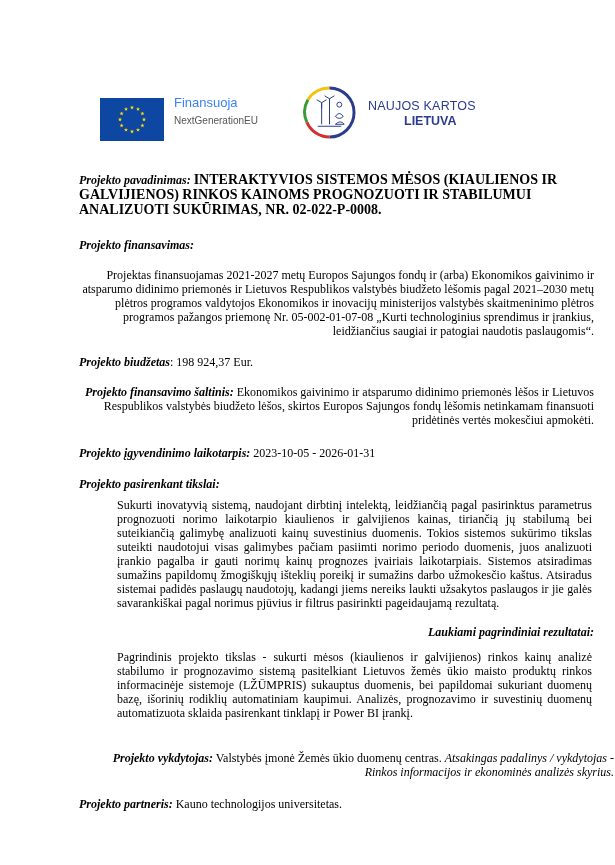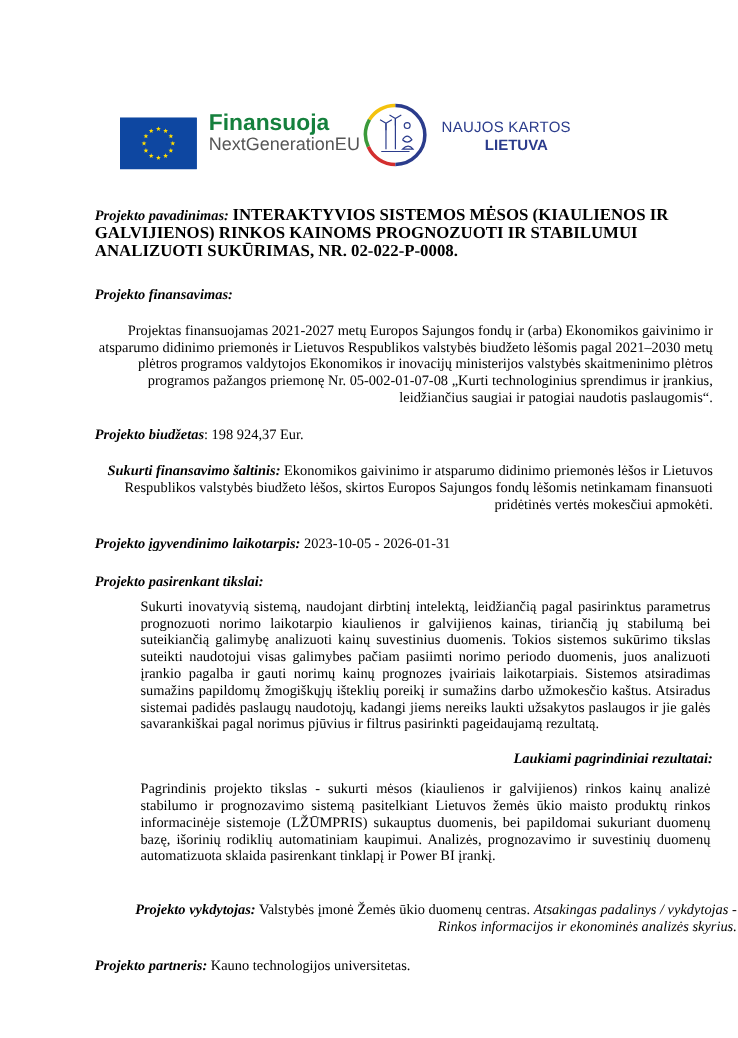--- a/index.html
+++ b/index.html
@@ -2,22 +2,22 @@
 <html><head>
   <meta charset="utf-8">
   <style>
     html, body { margin: 0; padding: 0; background: #ffffff; }
     body { width: 615px; height: 865px; position: relative; overflow: hidden;
            font-family: "Liberation Serif", "DejaVu Serif", serif; color: #000; }
     .logos { position: absolute; top: 85px; left: 100px; width: 440px; height: 65px; }
     .eu-flag { position: absolute; left: 0; top: 13px; width: 64px; height: 43px; background: #0e47a1; }
     .eu-flag svg { width: 64px; height: 43px; display: block; }
     .eu-text { position: absolute; left: 74px; top: 8px; font-family: "Liberation Sans", "DejaVu Sans", sans-serif; }
-    .eu-line1, .eu-line2 { color: #15803d; font-weight: bold; font-size: 19px; line-height: 19px; }
-    .eu-line3 { color: #555; font-size: 15px; line-height: 17px; }
+    .eu-line1, .eu-line2 { color: #3b82f6; font-weight: normal; font-size: 13px; line-height: 19px; }
+    .eu-line3 { color: #555; font-size: 10px; line-height: 17px; }
     .nk-circle { position: absolute; left: 202px; top: 0; width: 55px; height: 55px; }
     .nk-text { position: absolute; left: 268px; top: 14px; font-family: "Liberation Sans", "DejaVu Sans", sans-serif; color: #2b3c8c; }
     .nk-line1 { font-size: 12.5px; line-height: 15px; letter-spacing: 0.2px; }
     .nk-line2 { font-size: 12.5px; line-height: 15px; font-weight: bold; margin-left: 36px; }
 
     .doc { position: absolute; left: 79px; top: 172px; width: 515px; font-size: 12px; line-height: 14px; }
     .blk { position: absolute; left: 0; width: 515px; }
     .lbl { font-style: italic; font-weight: bold; }
     .title-val { font-weight: bold; font-size: 14px; line-height: 15px; }
     .para { text-align: right; }
@@ -84,21 +84,21 @@
   <div class="blk" style="top:66px;">
     <span class="lbl">Projekto finansavimas:</span>
   </div>
   <div class="blk para" style="top:96px;">Projektas finansuojamas 2021-2027 metų Europos Sajungos fondų ir (arba) Ekonomikos gaivinimo ir atsparumo didinimo priemonės ir Lietuvos Respublikos valstybės biudžeto lėšomis pagal 2021–2030 metų plėtros programos valdytojos Ekonomikos ir inovacijų ministerijos valstybės skaitmeninimo plėtros programos pažangos priemonę Nr. 05-002-01-07-08 „Kurti technologinius sprendimus ir įrankius, leidžiančius saugiai ir patogiai naudotis paslaugomis“.</div>
 
   <div class="blk" style="top:183px;">
     <span class="lbl">Projekto biudžetas</span><span>: 198 924,37 Eur.</span>
   </div>
 
   <div class="blk para" style="top:213px;">
-    <span class="lbl">Sukurti finansavimo šaltinis:</span><span> Ekonomikos gaivinimo ir atsparumo didinimo priemonės lėšos ir Lietuvos Respublikos valstybės biudžeto lėšos, skirtos Europos Sajungos fondų lėšomis netinkamam finansuoti pridėtinės vertės mokesčiui apmokėti.</span>
+    <span class="lbl">Projekto finansavimo šaltinis:</span><span> Ekonomikos gaivinimo ir atsparumo didinimo priemonės lėšos ir Lietuvos Respublikos valstybės biudžeto lėšos, skirtos Europos Sajungos fondų lėšomis netinkamam finansuoti pridėtinės vertės mokesčiui apmokėti.</span>
   </div>
 
   <div class="blk" style="top:274px;">
     <span class="lbl">Projekto įgyvendinimo laikotarpis:</span><span> 2023-10-05 - 2026-01-31</span>
   </div>
 
   <div class="blk" style="top:305px;">
     <span class="lbl">Projekto pasirenkant tikslai:</span>
   </div>
   <div class="ind" style="top:326px;">Sukurti inovatyvią sistemą, naudojant dirbtinį intelektą, leidžiančią pagal pasirinktus parametrus prognozuoti norimo laikotarpio kiaulienos ir galvijienos kainas, tiriančią jų stabilumą bei suteikiančią galimybę analizuoti kainų suvestinius duomenis. Tokios sistemos sukūrimo tikslas suteikti naudotojui visas galimybes pačiam pasiimti norimo periodo duomenis, juos analizuoti įrankio pagalba ir gauti norimų kainų prognozes įvairiais laikotarpiais. Sistemos atsiradimas sumažins papildomų žmogiškųjų išteklių poreikį ir sumažins darbo užmokesčio kaštus. Atsiradus sistemai padidės paslaugų naudotojų, kadangi jiems nereiks laukti užsakytos paslaugos ir jie galės savarankiškai pagal norimus pjūvius ir filtrus pasirinkti pageidaujamą rezultatą.</div>

